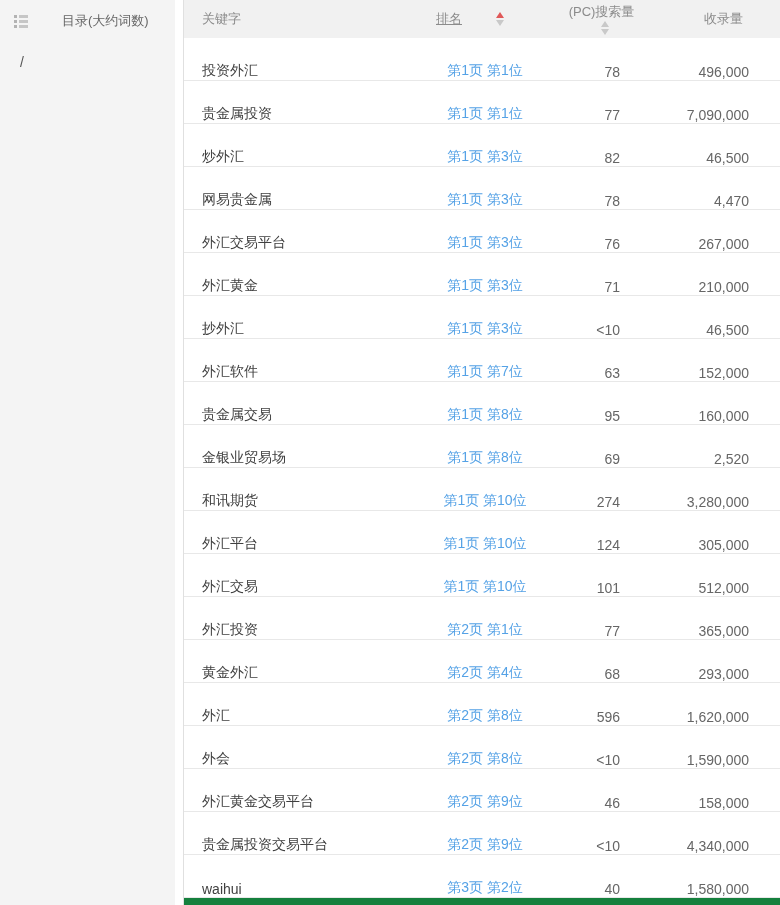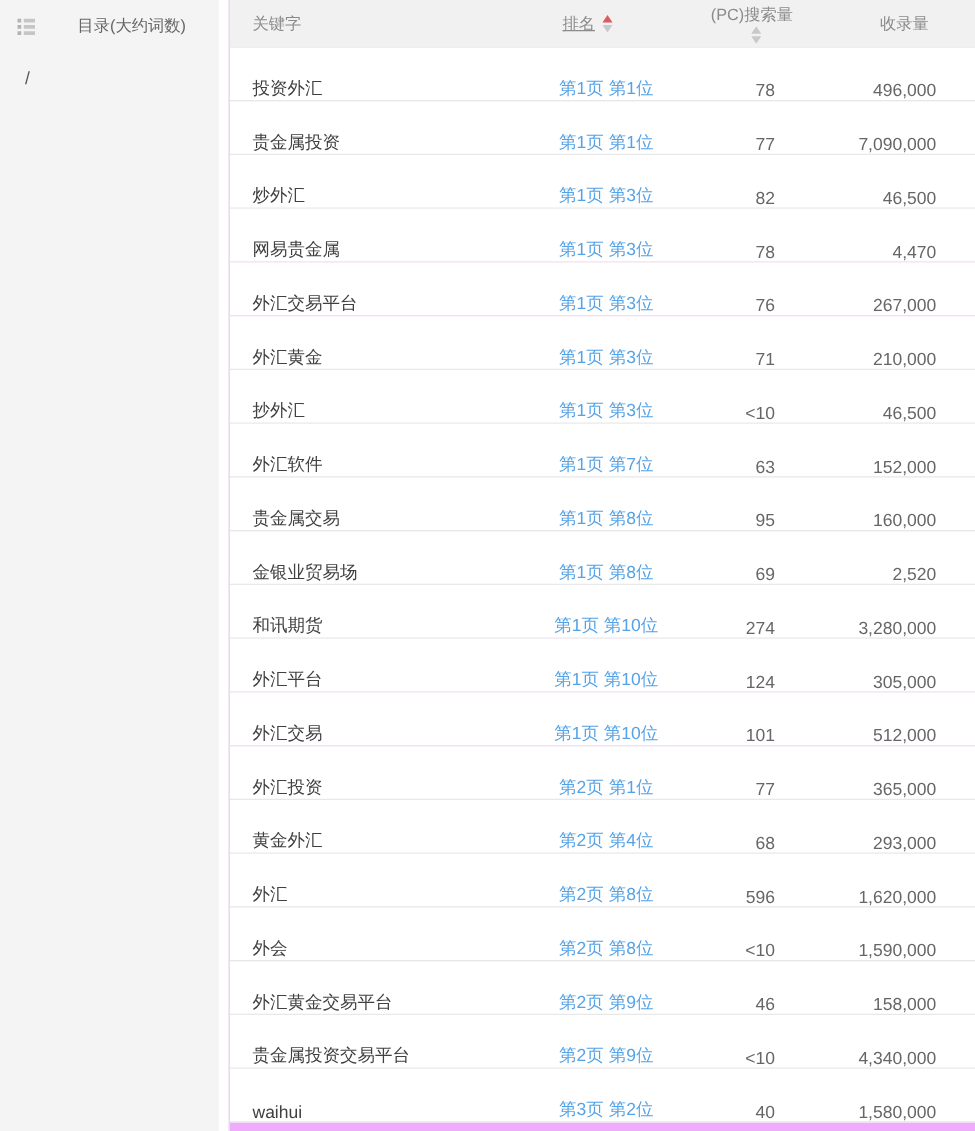--- a/index.html
+++ b/index.html
@@ -35,21 +35,21 @@
     padding: 14px 0 0 20px;
     color: #555; font-size: 14px;
     cursor: pointer;
   }
 
   
   .main {
     position: absolute; left: 183px; top: 0;
     width: 597px; height: 905px;
     border-left: 1px solid #e0e0e0;
-    background: #f0abfc;
+    background: #15803d;
   }
   .thead {
     display: flex; align-items: center;
     height: 38px;
     background: #f1f1f1;
     color: #8b8b8b; font-size: 13px;
   }
   .row {
     display: flex; align-items: flex-end;
     height: 43px;
@@ -57,21 +57,21 @@
     border-bottom: 1px solid var(--border);
     font-size: 14px;
   }
   .c-keyword { width: 252px; padding-left: 18px; color: #404040; }
   .c-rank    { width: 118px; text-align: center; padding-right: 20px; }
   .c-pc      { width: 95px;  text-align: right; color: #666; }
   .row .c-pc { padding-right: 29px; }
   .c-indexed { flex: 1; text-align: right; color: #666; padding-right: 31px; }
 
   .thead .c-keyword { color: #8b8b8b; }
-  .thead .c-rank { display: flex; align-items: center; justify-content: center; padding-right: 50px; text-decoration: underline; }
+  .thead .c-rank { display: flex; align-items: center; justify-content: space-between; padding-right: 50px; text-decoration: underline; }
   .thead .c-pc { display: flex; align-items: center; justify-content: flex-end; white-space: nowrap; color: #8b8b8b; padding-right: 0; flex-direction: column; }
   .thead .c-indexed { padding-right: 37px; color: #8b8b8b; }
 
   .rank-link { color: var(--link); text-decoration: none; cursor: pointer; white-space: nowrap; }
 
   .sort { display: inline-flex; flex-direction: column; align-items: center; margin-left: 6px; cursor: pointer; }
   .tri-up {
     width: 0; height: 0;
     border-left: 4px solid transparent; border-right: 4px solid transparent;
     border-bottom: 6px solid var(--sort-inactive);

